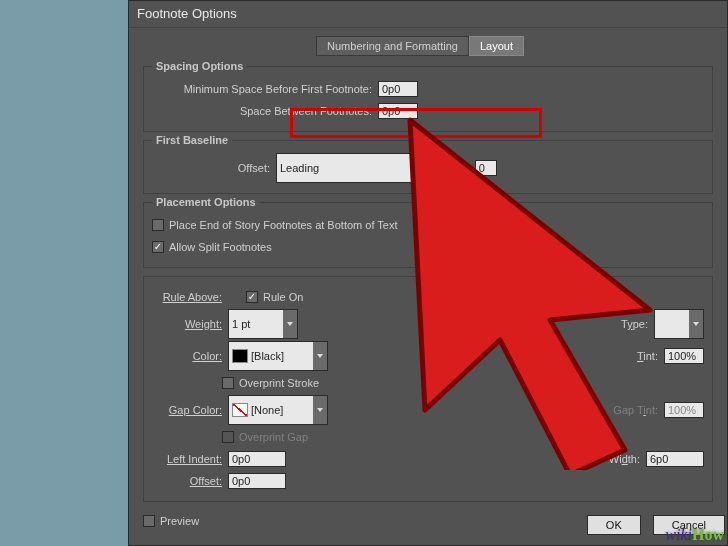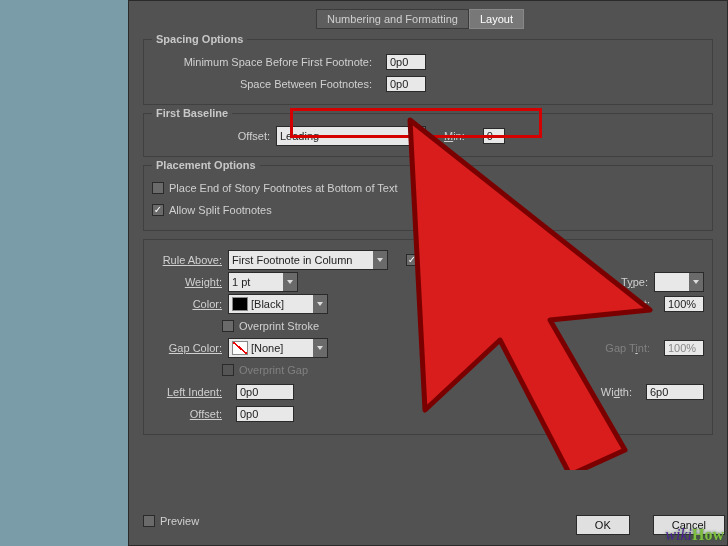--- a/index.html
+++ b/index.html
@@ -76,31 +76,30 @@
   .w220 { width: 220px; flex-shrink:0;}
   .w80  { width: 70px; flex-shrink:0;text-decoration:underline;}
   .txt {
     background: #e8e8e8;
     color: #222;
     border: 1px solid #2a2a2a;
     height: 16px;
     padding: 0 3px;
     font-size: 11px;
     box-sizing: border-box;
-    margin-left: 8px;
   }
   .w40 { width: 40px; }
   .w58 { width: 58px; }
   .sel {
     display: inline-flex;
     align-items: center;
     background: #e8e8e8;
     color: #222;
     border: 1px solid #2a2a2a;
-    height: 20px;
+    height: 30px;
     padding: 0 3px;
     font-size: 11px;
     min-width: 100px;
     box-sizing: border-box;
     position: relative;
   }
   .sel .arrow {
     position: absolute;
     right: 0; top: 0; bottom: 0;
     width: 14px;
@@ -148,21 +147,21 @@
     position:absolute;
     left:14px; right:2px; bottom:10px;
     display:flex; align-items:flex-start;
   }
   .btn{
     background:#e0e0e0;
     border:1px solid #2a2a2a;
     padding:3px 18px;
     color:#111;
     font-size:11px;
-    margin-left:23px;
+    margin-left:12px;
     cursor:pointer;
   }
   .wikihow{
     position:absolute;
     right:4px; bottom:2px;
     color:#fcfdfb;
     font-family: Georgia, serif;
     font-size:16px;
     text-shadow:0 0 3px #2a5a2a;
   }
@@ -173,20 +172,21 @@
     pointer-events:none;
   }
   .gap{width:18px; flex-shrink:0;}
   .under{ text-decoration: underline; text-decoration-color:#d0d0d0;}
   .group-inner{ margin-top:-6px; }
 </style>
 </head>
 <body>
 
 <div class="dialog">
+  <div class="titlebar">Footnote Options</div>
 
   <div class="tabs">
     <span class="tab">Numbering and Formatting</span><span class="tab active">Layout</span>
   </div>
 
   <div class="section">
     <span class="legend">Spacing Options</span>
     <div class="group-inner">
       <div class="row">
         <span class="lbl-r w220">Minimum Space Before First Footnote:</span>
@@ -226,24 +226,20 @@
       <div class="row">
         <span class="chk checked"></span>
         <span>Allow Split Footnotes</span>
       </div>
     </div>
   </div>
 
   <div class="section" style="padding-top:8px">
     <div class="row">
       <span class="lbl-r w80">Rule <span class="under">A</span>bove:</span>
-      <span class="sel" style="min-width:160px">
-        <span>First Footnote in Column</span>
-        <span class="arrow"></span>
-      </span>
       <span class="gap"></span>
       <span class="chk checked"></span>
       <span>Rule On</span>
     </div>
 
     <div class="row">
       <span class="lbl-r w80"><span class="under">W</span>eight:</span>
       <span class="sel" style="min-width:70px">
         <span>1 pt</span>
         <span class="arrow"></span>

